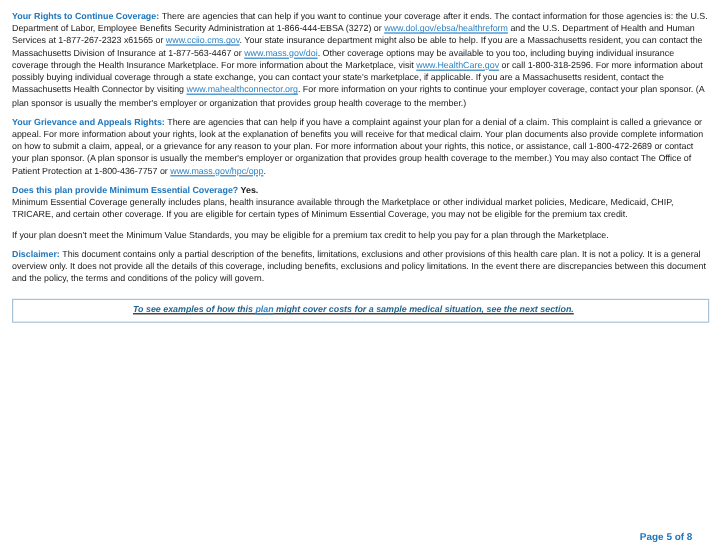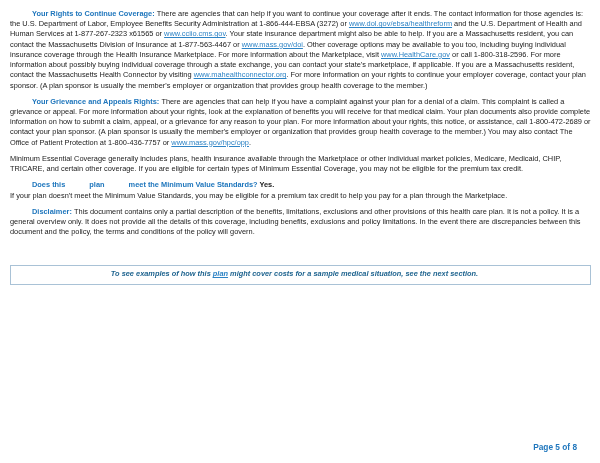--- a/index.html
+++ b/index.html
@@ -12,30 +12,31 @@
     position: relative;
     overflow: hidden;
   }
   .doc { padding: 9px 9px 0 10px; }
   .para {
     margin: 0 0 6px 0;
     line-height: 1.38;
     text-align: left;
   }
   .para.tb { margin-bottom: 0; }
-  .seg-heading { color: #2077bd; font-weight: bold; margin-left: 22px; }
+  .seg-heading { color: #2077bd; font-weight: bold; }
   .seg-bold { font-weight: bold; }
   .seg-term { color: #1a1a1a; }
   .seg-heading.seg-term { color: #2077bd; }
   .seg-link { color: #2d83c5; text-decoration: underline; cursor: pointer; }
   .banner {
-    margin: 28px 0 0 0;
+    margin: 12px 0 0 0;
     border: 1px solid #a9c2d6;
     padding: 3px 18px 4px 6px;
     text-align: center;
+    text-decoration: underline;
   }
   .banner p {
     margin: 0;
     color: #1f648f;
     font-style: italic;
     font-weight: bold;
     line-height: 1.4;
   }
   .banner .seg-link { color: #2d83c5; font-weight: bold; font-style: italic; }
   .footer {
@@ -47,22 +48,22 @@
     font-size: 8.3px;
   }
 </style>
 </head>
 <body>
 
 <div class="doc">
   <div id="paragraphs">
       <p class="para"><span class="seg-heading">Your Rights to Continue Coverage: </span><span>There are agencies that can help if you want to continue your coverage after it ends. The contact information for those agencies is: the U.S. Department of Labor, Employee Benefits Security Administration at 1-866-444-EBSA (3272) or </span><a class="seg-link">www.dol.gov/ebsa/healthreform</a><span> and the U.S. Department of Health and Human Services at 1-877-267-2323 x61565 or </span><a class="seg-link">www.cciio.cms.gov</a><span>. Your state insurance department might also be able to help. If you are a Massachusetts resident, you can contact the Massachusetts Division of Insurance at 1-877-563-4467 or </span><a class="seg-link">www.mass.gov/doi</a><span>. Other coverage options may be available to you too, including buying individual insurance coverage through the </span><span class="seg-term">Health Insurance Marketplace</span><span>. For more information about the </span><span class="seg-term">Marketplace</span><span>, visit </span><a class="seg-link">www.HealthCare.gov</a><span> or call 1-800-318-2596. For more information about possibly buying individual coverage through a state exchange, you can contact your state's </span><span class="seg-term">marketplace</span><span>, if applicable. If you are a Massachusetts resident, contact the Massachusetts Health Connector by visiting </span><a class="seg-link">www.mahealthconnector.org</a><span>. For more information on your rights to continue your employer coverage, contact your </span><span class="seg-term">plan</span><span> sponsor. (A </span><span class="seg-term">plan</span><span> sponsor is usually the member's employer or organization that provides group health coverage to the member.)</span></p>
       <p class="para"><span class="seg-heading">Your Grievance and Appeals Rights: </span><span>There are agencies that can help if you have a complaint against your </span><span class="seg-term">plan</span><span> for a denial of a </span><span class="seg-term">claim</span><span>. This complaint is called a </span><span class="seg-term">grievance</span><span> or </span><span class="seg-term">appeal</span><span>. For more information about your rights, look at the explanation of benefits you will receive for that medical </span><span class="seg-term">claim</span><span>. Your </span><span class="seg-term">plan</span><span> documents also provide complete information on how to submit a </span><span class="seg-term">claim</span><span>, </span><span class="seg-term">appeal</span><span>, or a </span><span class="seg-term">grievance</span><span> for any reason to your </span><span class="seg-term">plan</span><span>. For more information about your rights, this notice, or assistance, call 1-800-472-2689 or contact your </span><span class="seg-term">plan</span><span> sponsor. (A </span><span class="seg-term">plan</span><span> sponsor is usually the member's employer or organization that provides group health coverage to the member.) You may also contact The Office of Patient Protection at 1-800-436-7757 or </span><a class="seg-link">www.mass.gov/hpc/opp</a><span>.</span></p>
+      <p class="para tb"><span class="seg-heading">Does this </span><span class="seg-heading seg-term">plan</span><span class="seg-heading"> provide Minimum Essential Coverage? </span><span class="seg-bold">Yes.</span></p>
       <p class="para"><span class="seg-term">Minimum Essential Coverage</span><span> generally includes </span><span class="seg-term">plans</span><span>, </span><span class="seg-term">health insurance</span><span> available through the </span><span class="seg-term">Marketplace</span><span> or other individual market policies, Medicare, Medicaid, CHIP, TRICARE, and certain other coverage. If you are eligible for certain types of </span><span class="seg-term">Minimum Essential Coverage</span><span>, you may not be eligible for the </span><span class="seg-term">premium tax credit</span><span>.</span></p>
-      <p class="para tb"><span class="seg-heading">Does this </span><span class="seg-heading seg-term">plan</span><span class="seg-heading"> meet the Minimum Value Standards? </span><span class="seg-bold">Yes.</span></p>
       <p class="para"><span>If your </span><span class="seg-term">plan</span><span> doesn't meet the </span><span class="seg-term">Minimum Value Standards</span><span>, you may be eligible for a </span><span class="seg-term">premium tax credit</span><span> to help you pay for a </span><span class="seg-term">plan</span><span> through the </span><span class="seg-term">Marketplace</span><span>.</span></p>
       <p class="para"><span class="seg-heading">Disclaimer: </span><span>This document contains only a partial description of the benefits, limitations, exclusions and other provisions of this health care </span><span class="seg-term">plan</span><span>. It is not a policy. It is a general overview only. It does not provide all the details of this coverage, including benefits, exclusions and policy limitations. In the event there are discrepancies between this document and the policy, the terms and conditions of the policy will govern.</span></p>
     </div>
   <div class="banner">
     <p id="banner-text"><span>To see examples of how this </span><a class="seg-link">plan</a><span> might cover costs for a sample medical situation, see the next section.</span></p>
   </div>
 </div>
 
 <div class="footer">Page 5 of 8</div>
 

